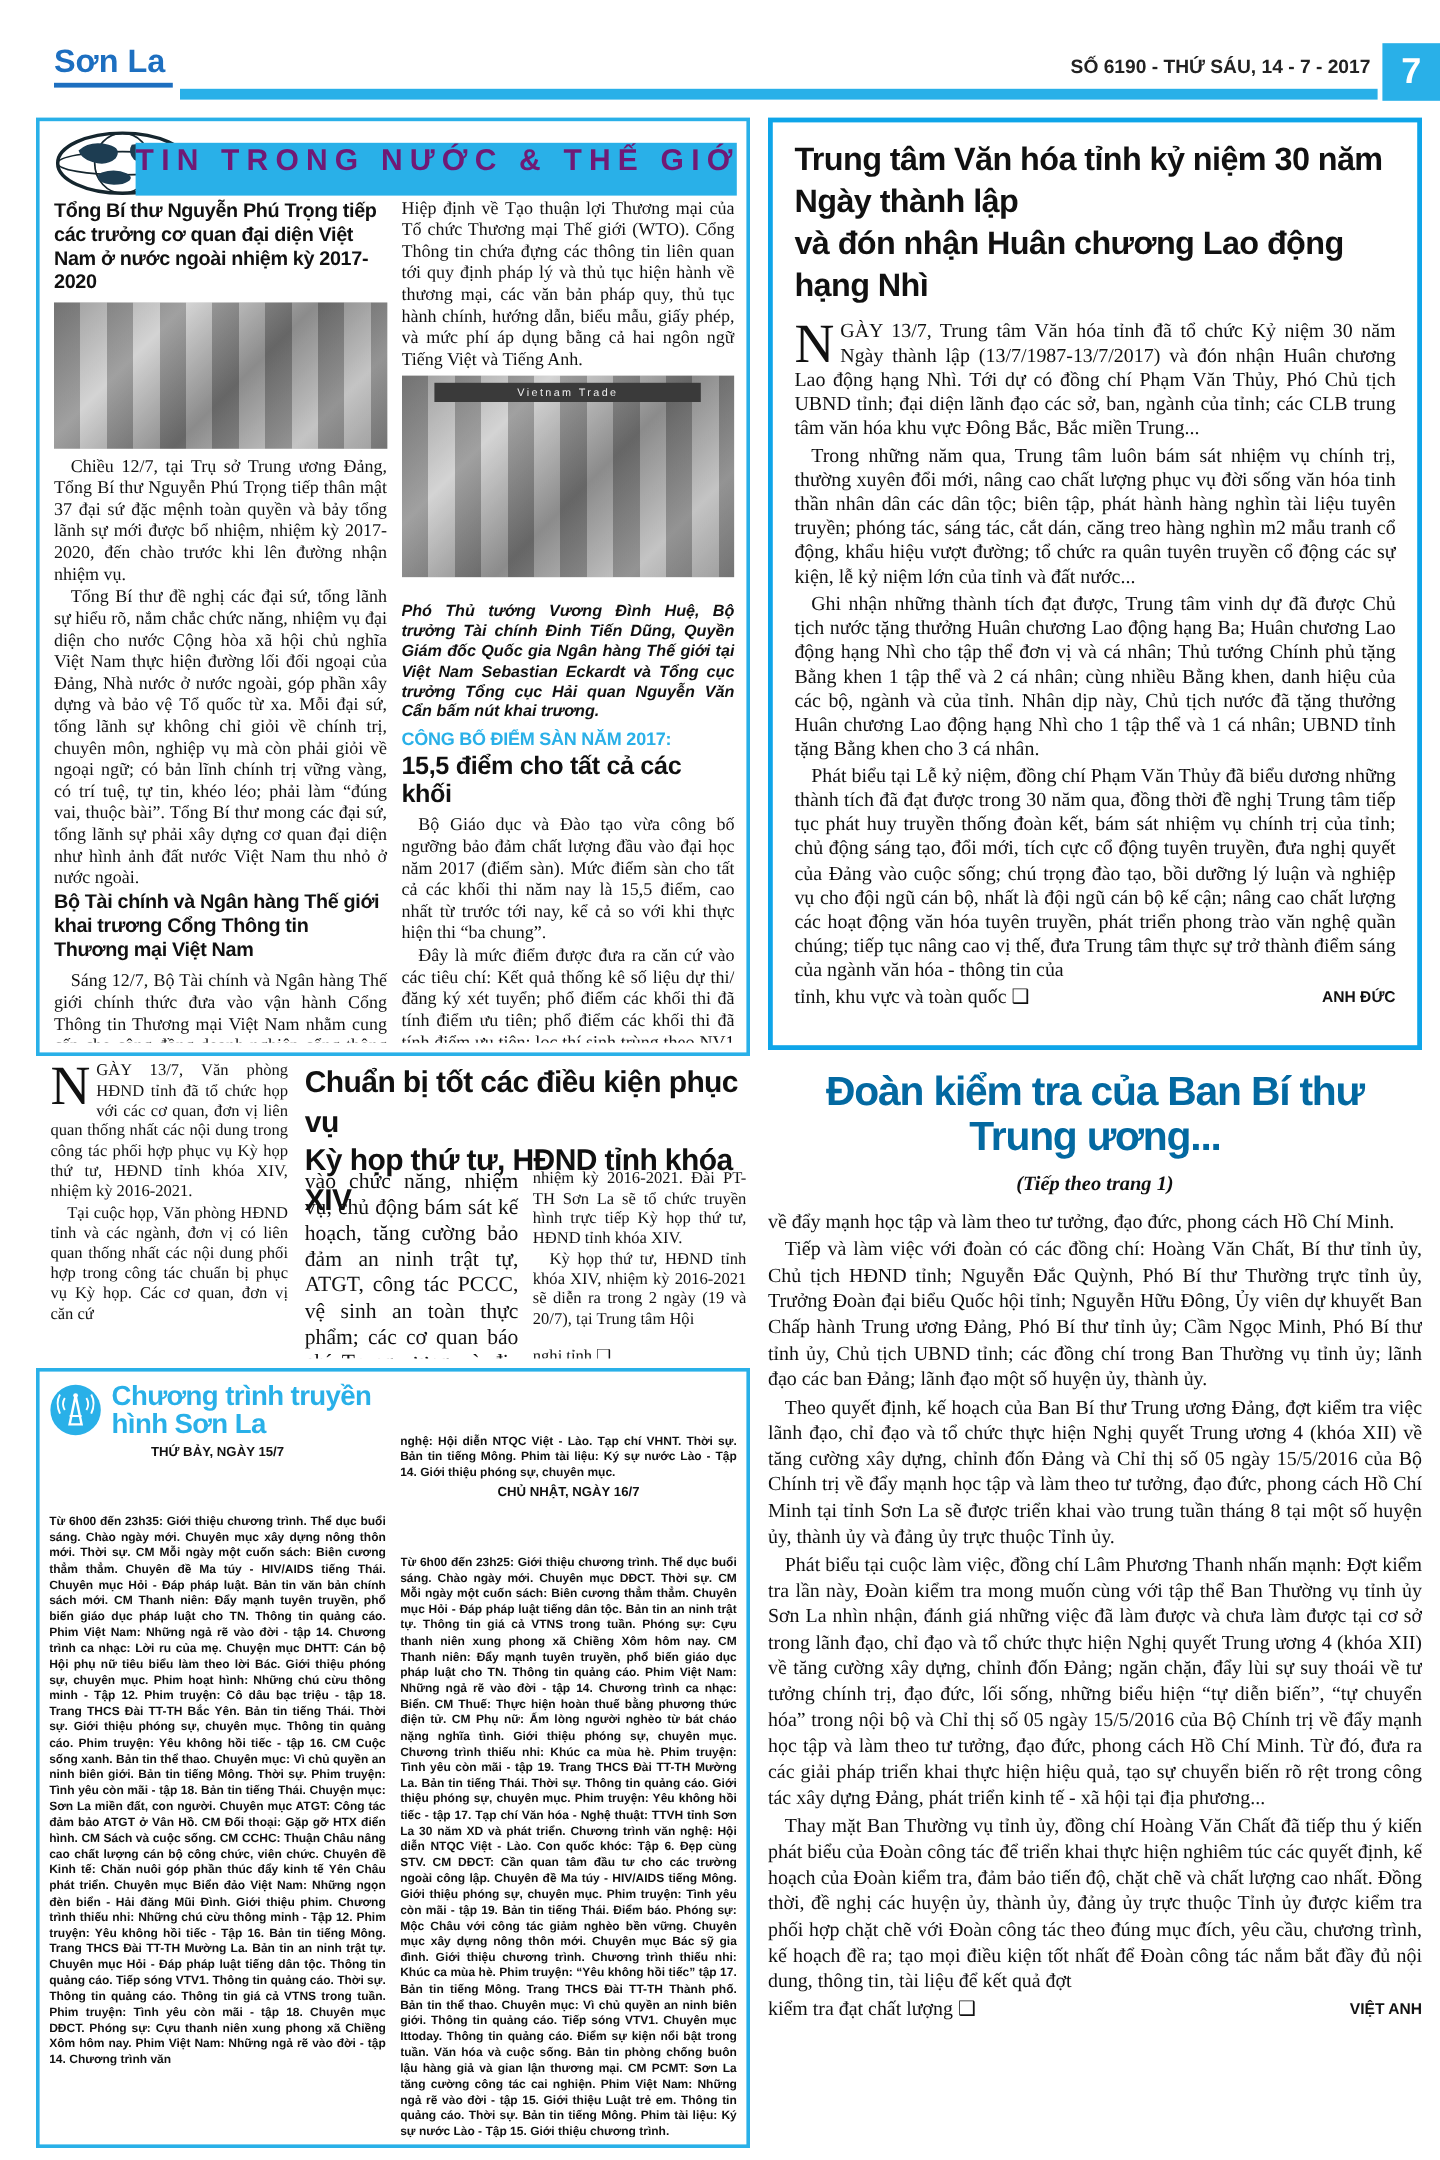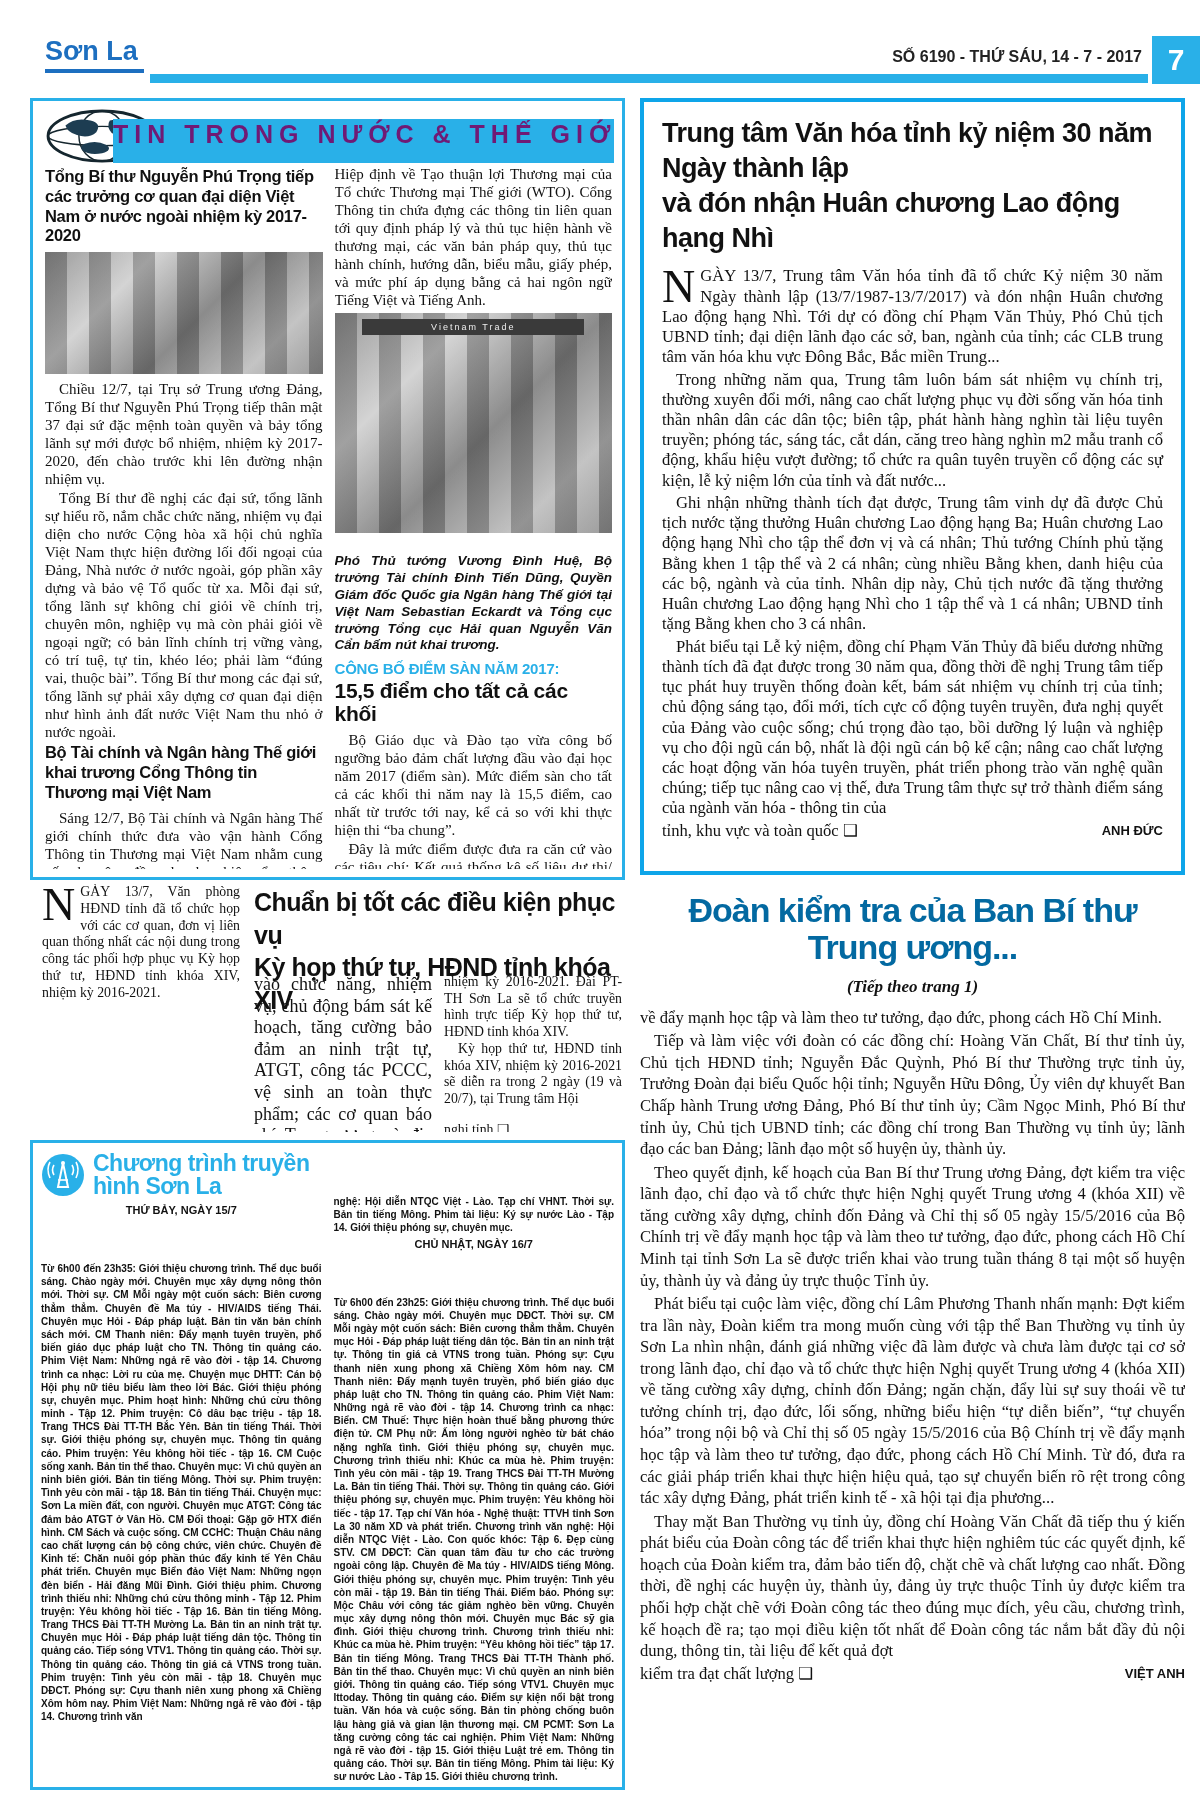--- a/index.html
+++ b/index.html
@@ -32,21 +32,21 @@
   .banner-row{position:absolute;left:8px;top:8px;right:8px;height:52px;}
   .banner-bar{position:absolute;left:72px;right:0;top:10px;height:44px;background:#29b0e8;color:#701a75;
               font-family:"Liberation Sans",sans-serif;font-weight:bold;font-size:25px;
               letter-spacing:6px;text-align:center;line-height:30px;white-space:nowrap;overflow:hidden;}
   .globe{position:absolute;left:4px;top:0;width:118px;height:54px;}
   .box-left-cols{position:absolute;left:12px;right:10px;top:64px;bottom:8px;display:flex;gap:12px;}
   .ncol{flex:1;overflow:hidden;font-size:15px;}
   .h-sm{font-family:"Liberation Sans",sans-serif;font-weight:bold;font-size:16.5px;line-height:1.2;
         letter-spacing:-0.3px;margin:2px 0 6px 0;}
   .photo-left{height:122px;margin:0 0 6px 0;}
-  .photo-mid{height:220px;margin:4px 0 20px 0;}
+  .photo-mid{height:168px;margin:4px 0 20px 0;}
   .photo-strip{position:absolute;left:10%;top:6px;right:10%;height:16px;background:#3a3a3a;z-index:2;
                color:#eee;font-family:"Liberation Sans",sans-serif;font-size:9px;line-height:16px;
                text-align:center;letter-spacing:2px;}
   .caption{font-family:"Liberation Sans",sans-serif;font-weight:bold;font-style:italic;
            font-size:13.5px;line-height:1.25;margin:2px 0 6px 0;text-align:justify;}
   .kicker{color:#29b0e8;font-family:"Liberation Sans",sans-serif;font-weight:bold;font-size:15px;
           margin:2px 0 2px 0;letter-spacing:-0.2px;}
   .h-mid{font-family:"Liberation Sans",sans-serif;font-weight:bold;font-size:21px;line-height:1.1;
          letter-spacing:-0.3px;margin:0 0 6px 0;}
   
@@ -166,20 +166,21 @@
       <span>kiểm tra đạt chất lượng ❑</span>
       <span class="byline">VIỆT ANH</span>
     </div>
   </div>
 
   <div class="hdnd">
     <div class="hdnd-col1">
       <p class="bp">
         <span class="dc">N</span><span>GÀY 13/7, Văn phòng HĐND tỉnh đã tổ chức họp với các cơ quan, đơn vị liên quan thống nhất các nội dung trong công tác phối hợp phục vụ Kỳ họp thứ tư, HĐND tỉnh khóa XIV, nhiệm kỳ 2016-2021.</span>
       </p>
+      <p class="bp ind">Tại cuộc họp, Văn phòng HĐND tỉnh và các ngành, đơn vị có liên quan thống nhất các nội dung phối hợp trong công tác chuẩn bị phục vụ Kỳ họp. Các cơ quan, đơn vị căn cứ</p>
     </div>
     <div class="hdnd-head">
       <span>Chuẩn bị tốt các điều kiện phục vụ</span><br>
       <span>Kỳ họp thứ tư, HĐND tỉnh khóa XIV</span>
     </div>
     <div class="hdnd-col2">
       <p class="bp">vào chức năng, nhiệm vụ, chủ động bám sát kế hoạch, tăng cường bảo đảm an ninh trật tự, ATGT, công tác PCCC, vệ sinh an toàn thực phẩm; các cơ quan báo chí Trung ương và địa phương đẩy mạnh công tác tuyên truyền nội dung Kỳ họp thứ tư HĐND tỉnh khóa XIV,</p>
     </div>
     <div class="hdnd-col3">
       <p class="bp">nhiệm kỳ 2016-2021. Đài PT-TH Sơn La sẽ tổ chức truyền hình trực tiếp Kỳ họp thứ tư, HĐND tỉnh khóa XIV.</p>

